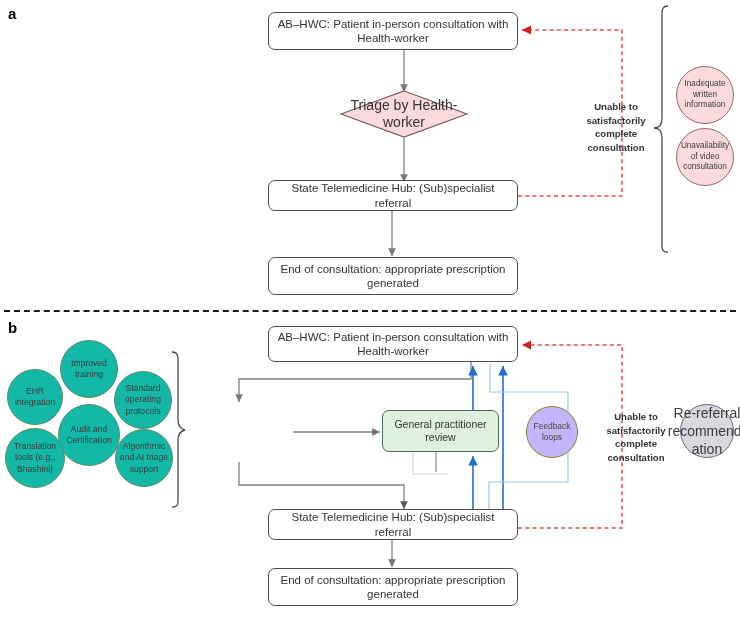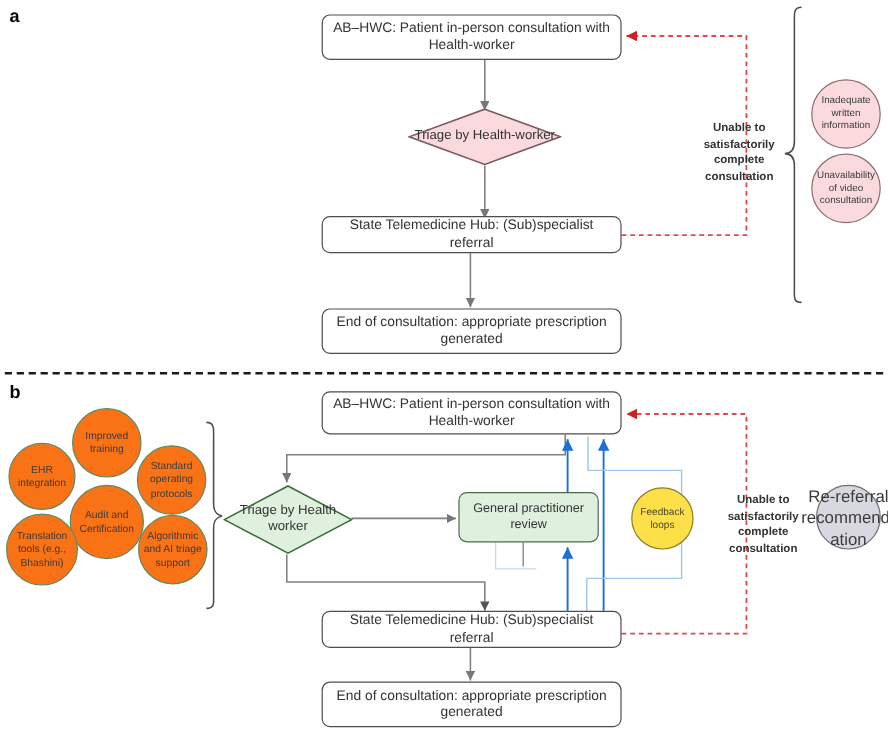--- a/index.html
+++ b/index.html
@@ -12,29 +12,29 @@
 
   .node{position:absolute;box-sizing:border-box;display:flex;align-items:center;
         justify-content:center;text-align:center;line-height:1.25;}
 
   .rbox{border:1.4px solid #4d4d4d;border-radius:7px;background:#ffffff;
         font-size:11.5px;color:#333;padding:2px 8px;}
 
   .diamond-wrap{position:absolute;}
   .diamond-wrap .dtext{position:absolute;left:0;top:0;width:100%;height:100%;
         display:flex;align-items:center;justify-content:center;text-align:center;
-        font-size:11px;line-height:1.25;color:#333;}
+        font-size:14px;line-height:1.25;color:#333;}
 
   .circ{position:absolute;border-radius:50%;display:flex;align-items:center;
         justify-content:center;text-align:center;box-sizing:border-box;}
   .circ-pink{background:#fadadd;border:1.1px solid #8c6b6f;font-size:8.2px;
         color:#3b3b3b;line-height:1.28;}
-  .circ-green{background:#f97316;border:1.1px solid #5f8a5f;font-size:8.6px;
+  .circ-green{background:#14b8a6;border:1.1px solid #5f8a5f;font-size:8.6px;
         color:#3b3b3b;line-height:1.3;}
-  .circ-yellow{background:#fde047;border:1.1px solid #8a7f2a;font-size:8.4px;
+  .circ-yellow{background:#c4b5fd;border:1.1px solid #8a7f2a;font-size:8.4px;
         color:#4a4632;line-height:1.3;}
   .circ-grey{background:#d8d8e0;border:1.1px solid #6e6e7a;font-size:14px;
         color:#3b3b3b;line-height:1.3;}
 
   .red-note{position:absolute;font-size:9.6px;font-weight:bold;color:#333;
         text-align:center;line-height:1.42;}
 
   .sep{position:absolute;left:4px;top:310px;width:732px;height:0;
         border-top:2.6px dashed #1a1a1a;}
 </style>
@@ -114,26 +114,20 @@
 
   <div class="circ circ-pink" style="left:676px;top:66px;width:58px;height:58px;padding:0 4px;">Inadequate written information</div>
   <div class="circ circ-pink" style="left:676px;top:128px;width:58px;height:58px;padding:0 2px;">Unavailability of video consultation</div>
 
   <div class="sep"></div>
 
   <div class="panel-label" style="left:8px;top:320px;">b</div>
 
   <div class="node rbox" style="left:268px;top:326px;width:250px;height:36px;">AB–HWC: Patient in-person consultation with Health-worker</div>
 
-  <div class="diamond-wrap" style="left:186px;top:404px;width:108px;height:58px;">
-    <svg width="108" height="58" viewBox="0 0 108 58" xmlns="http://www.w3.org/2000/svg">
-      <polygon points="54,1 107,29 54,57 1,29" fill="#dff0df" stroke="#3d6b3d" stroke-width="1.3"></polygon>
-    </svg>
-    <div class="dtext">Triage by Health worker</div>
-  </div>
 
   <div class="node" style="left:382px;top:410px;width:117px;height:42px;border:1.4px solid #4d6b4d;
               border-radius:7px;background:#dff0df;font-size:10.5px;color:#333;">General practitioner review</div>
 
   <div class="node rbox" style="left:268px;top:509px;width:250px;height:31px;">State Telemedicine Hub: (Sub)specialist referral</div>
 
   <div class="node rbox" style="left:268px;top:568px;width:250px;height:38px;">End of consultation: appropriate prescription generated</div>
 
   <div class="circ circ-yellow" style="left:526px;top:406px;width:52px;height:52px;padding:0 4px;">Feedback loops</div>
 

